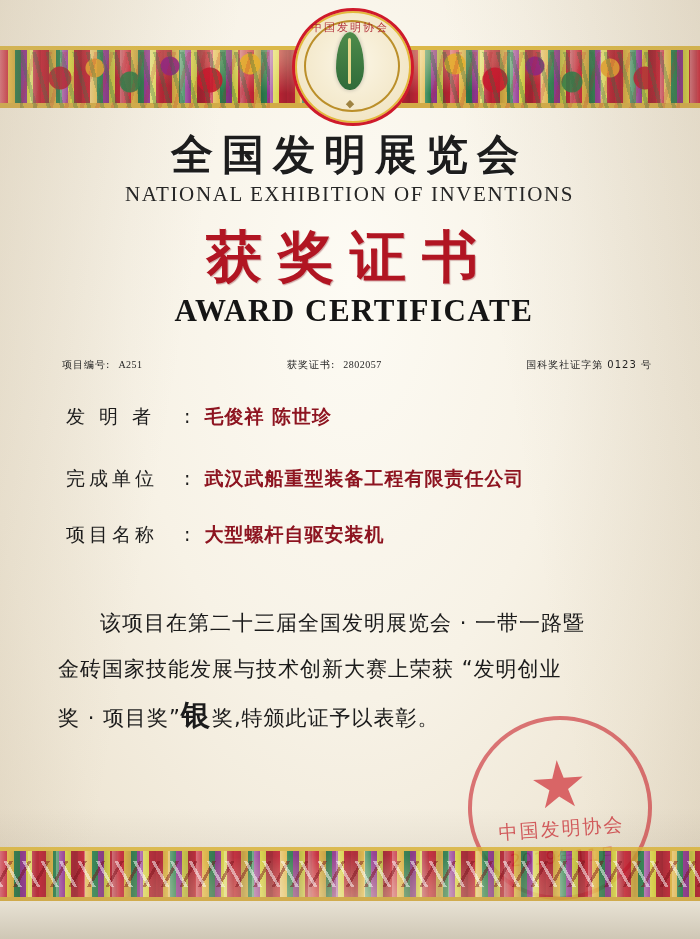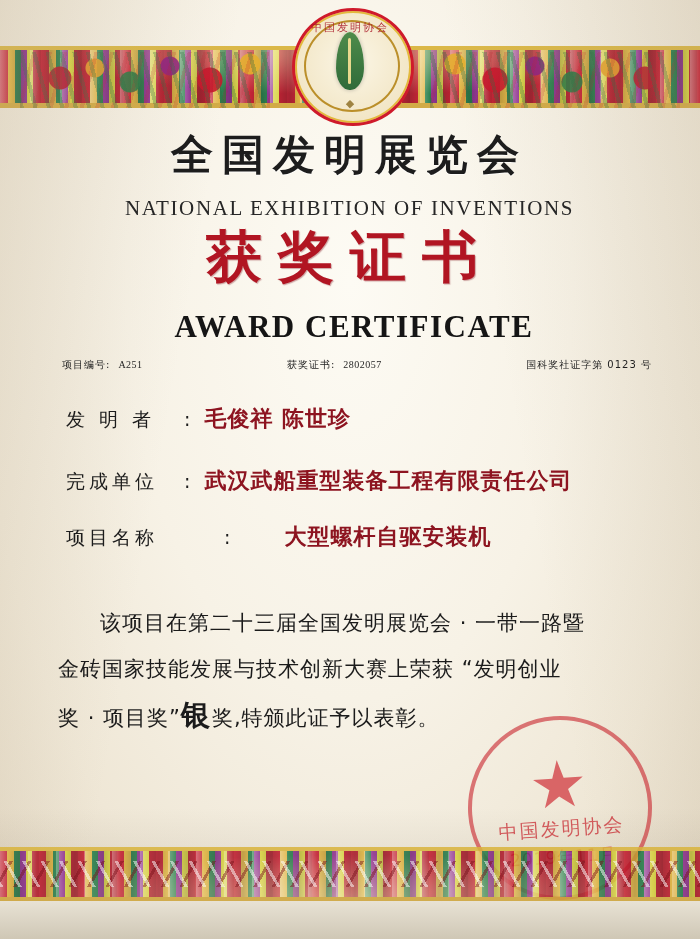--- a/index.html
+++ b/index.html
@@ -240,21 +240,21 @@
   .cn-title {
     font-family: "DejaVu Sans", sans-serif;
     font-size: 42px;
     font-weight: bold;
     letter-spacing: 9px;
     color: #1d1d1d;
     text-shadow: 0 1px 0 rgba(255,255,255,0.7);
     line-height: 1.1;
   }
   .en-title {
-    margin-top: 18px;
+    margin-top: 4px;
     font-family: "Liberation Serif", serif;
     font-size: 21px;
     letter-spacing: 1.6px;
     color: #262626;
   }
 
   .award-block {
     position: absolute;
     left: 0;
     top: 228px;
@@ -264,21 +264,21 @@
   .cn-award {
     font-family: "DejaVu Sans", sans-serif;
     font-size: 56px;
     font-weight: bold;
     letter-spacing: 16px;
     color: #b11522;
     text-shadow: 1px 1px 1px rgba(120,10,20,0.35);
     line-height: 1.05;
   }
   .en-award {
-    margin-top: 22px;
+    margin-top: 6px;
     font-family: "Liberation Serif", serif;
     font-size: 31px;
     font-weight: bold;
     letter-spacing: 1.5px;
     color: #151515;
     padding-left: 8px;
   }
 
   
   .numbers-row {
@@ -317,28 +317,28 @@
     letter-spacing: 4px;
     color: #1c1c1c;
     flex: 0 0 auto;
   }
   .field-row .f-colon {
     font-size: 19px;
     color: #1c1c1c;
     margin-right: 14px;
   }
   .field-row .f-value {
-    font-size: 22px;
+    font-size: 19px;
     letter-spacing: 1px;
     color: #8d1420;
     font-weight: bold;
   }
   #row-inventor { top: 404px; }
   #row-unit { top: 466px; }
-  #row-project { top: 522px; gap: 40px; }
+  #row-project { top: 522px; }
 
   
   .body-text {
     position: absolute;
     left: 58px;
     top: 600px;
     width: 594px;
     font-family: "DejaVu Sans", sans-serif;
     font-size: 21px;
     line-height: 46px;

